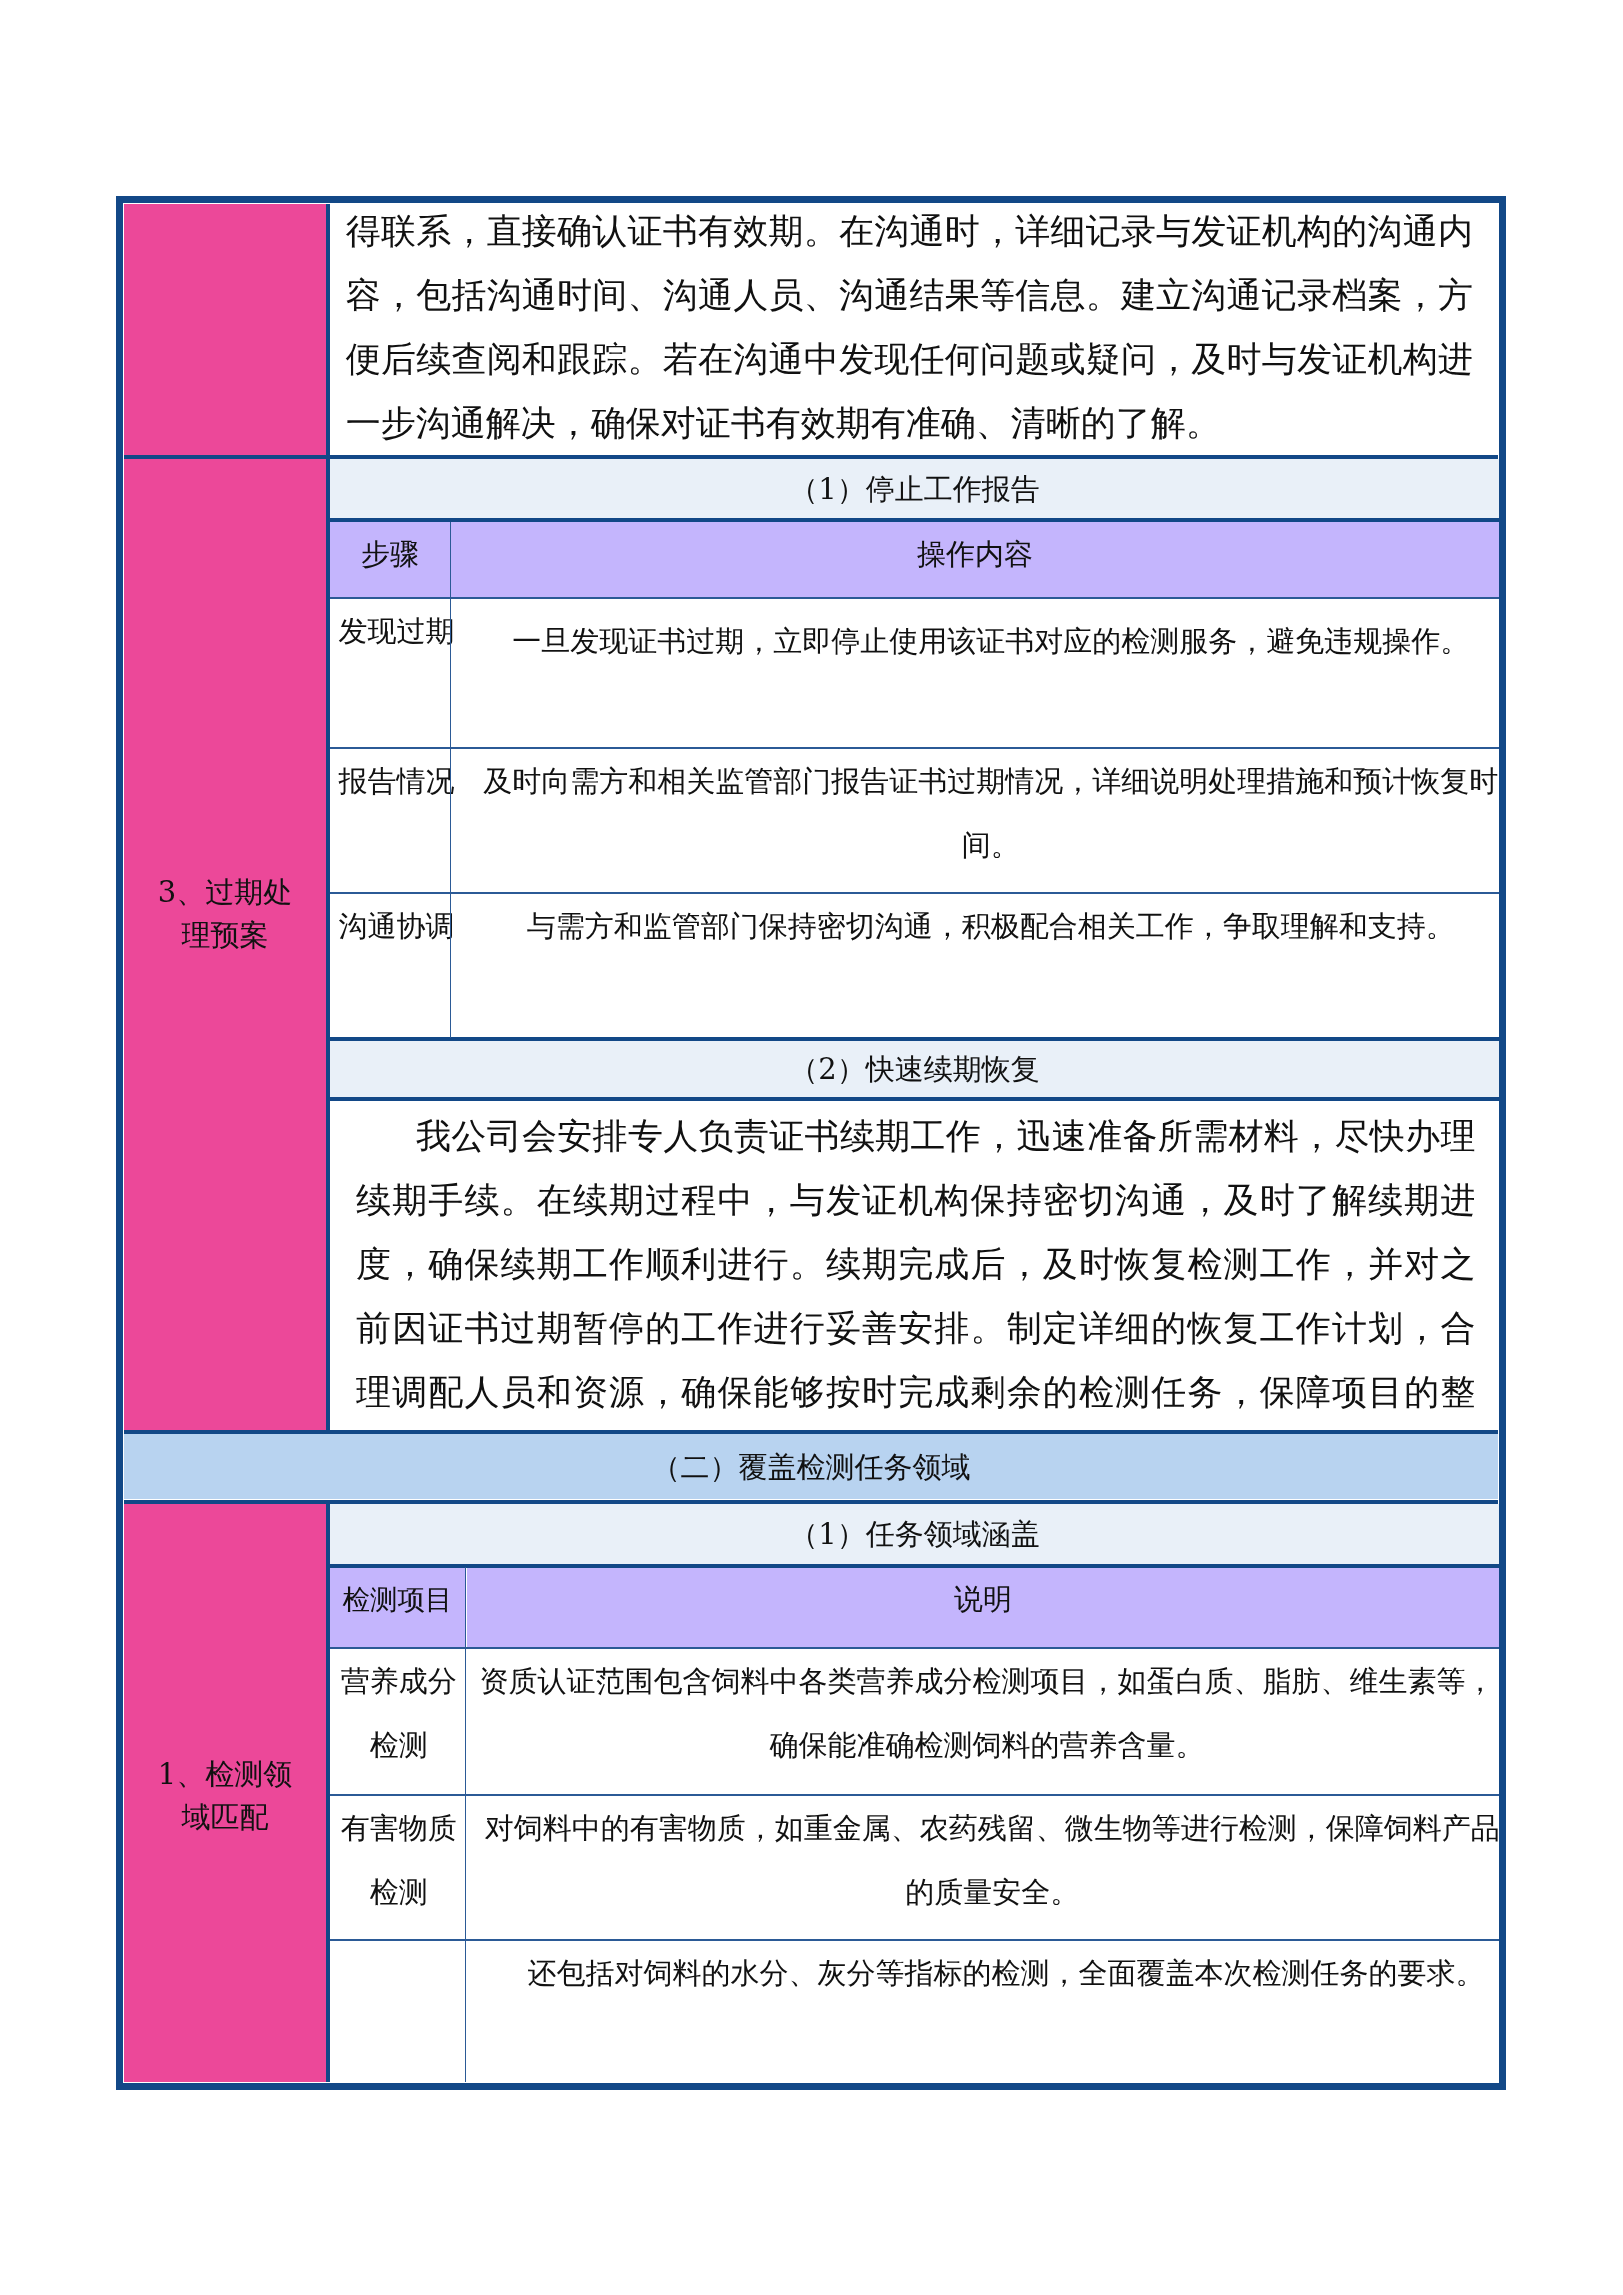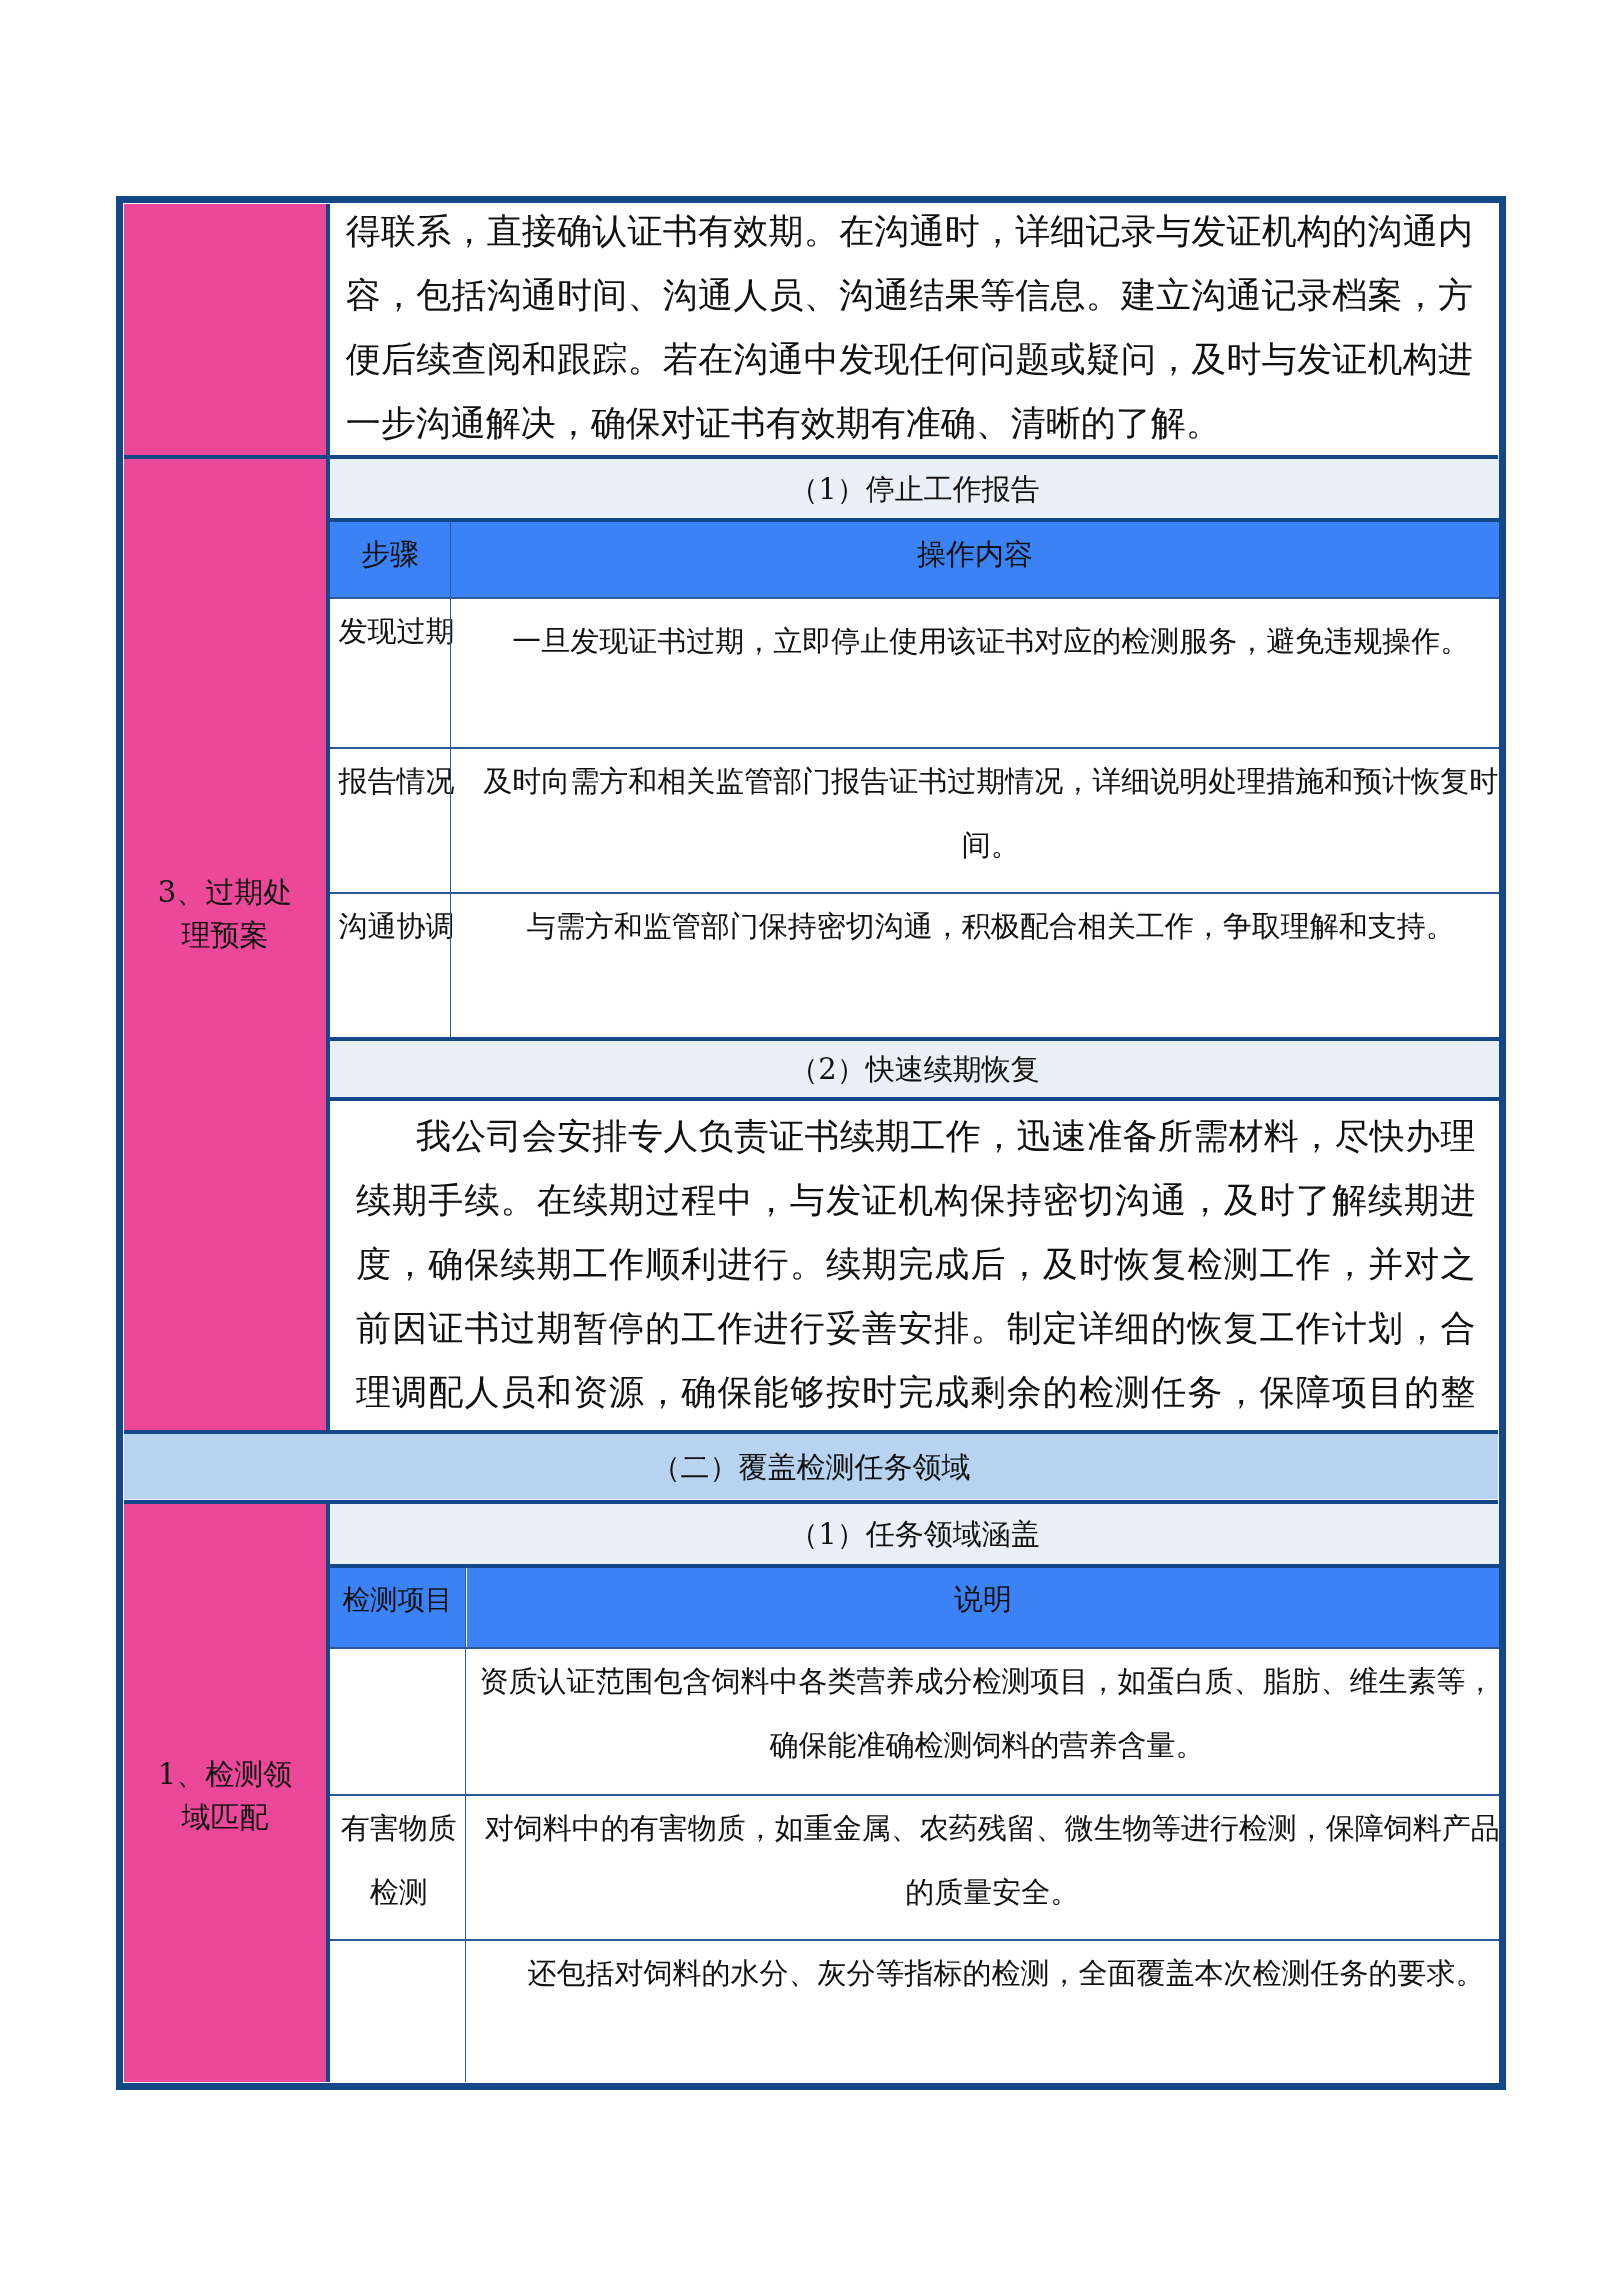--- a/index.html
+++ b/index.html
@@ -7,21 +7,21 @@
          font-family: "DejaVu Serif", "Liberation Serif", serif; color: #111; }
   .tbl { position: absolute; left: 116px; top: 196px; width: 1390px; height: 1894px;
          box-sizing: border-box; border: 7.9px solid #124887; background: #fff; }
   .abs { position: absolute; box-sizing: border-box; }
   .left { background: #ec4899; }
   .hline-thick { position: absolute; background: #124887; height: 3.9px; }
   .vline-thick { position: absolute; background: #124887; width: 3.9px; }
   .hline-thin { position: absolute; background: #2b5a96; height: 2px; }
   .vline-thin { position: absolute; background: #2b5a96; width: 1.3px; }
   .sub { background: #e9f0f8; }
-  .hdr { background: #3b82f6; }
+  .hdr { background: #c4b5fd; }
   .sec { background: #b8d3f0; }
   .cell { display: flex; align-items: center; justify-content: center; text-align: center;
           font-size: 29px; line-height: 64px; }
   .para { font-size: 35px; line-height: 64px; text-align: justify; padding: 0 26px; }
   .para.indent { text-indent: 60px; }
   .label { font-size: 29px; line-height: 43px; text-align: center; }
   .desc { text-align: center; font-size: 29px; line-height: 64px; padding: 0 15.7px; }
 </style>
 </head>
 <body>
@@ -65,20 +65,21 @@
 </div>
 
 <div class="abs sec cell" style="left:124px;top:1434px;width:1374px;height:65px;">（二）覆盖检测任务领域</div>
 
 <div class="abs sub cell" style="left:330px;top:1504px;width:1169px;height:60px;">（1）任务领域涵盖</div>
 
 <div class="abs hdr cell" style="left:330px;top:1567px;width:135px;height:80px;align-items:flex-start;font-size:27.5px;">检测项目</div>
 <div class="abs hdr cell" style="left:467px;top:1567px;width:1032px;height:80px;align-items:flex-start;">说明</div>
 
 <div class="abs" style="left:330px;top:1649px;width:1169px;height:145px;">
+  <div class="desc" style="position:absolute;left:0;width:135px;top:0;padding:0 1.3px;">营养成分检测</div>
   <div class="desc" style="position:absolute;left:137px;width:1032px;top:0;padding:0 4px;">资质认证范围包含饲料中各类营养成分检测项目，如蛋白质、脂肪、维生素等，确保能准确检测饲料的营养含量。</div>
 </div>
 <div class="abs" style="left:330px;top:1796px;width:1169px;height:143px;">
   <div class="desc" style="position:absolute;left:0;width:135px;top:0;padding:0 1.3px;">有害物质检测</div>
   <div class="desc" style="position:absolute;left:137px;width:1032px;top:0;padding:0 9.2px;">对饲料中的有害物质，如重金属、农药残留、微生物等进行检测，保障饲料产品的质量安全。</div>
 </div>
 <div class="abs" style="left:330px;top:1941px;width:1169px;height:141px;">
   <div class="desc" style="position:absolute;left:137px;width:1032px;top:0;padding:0 23px;">还包括对饲料的水分、灰分等指标的检测，全面覆盖本次检测任务的要求。</div>
 </div>
 

